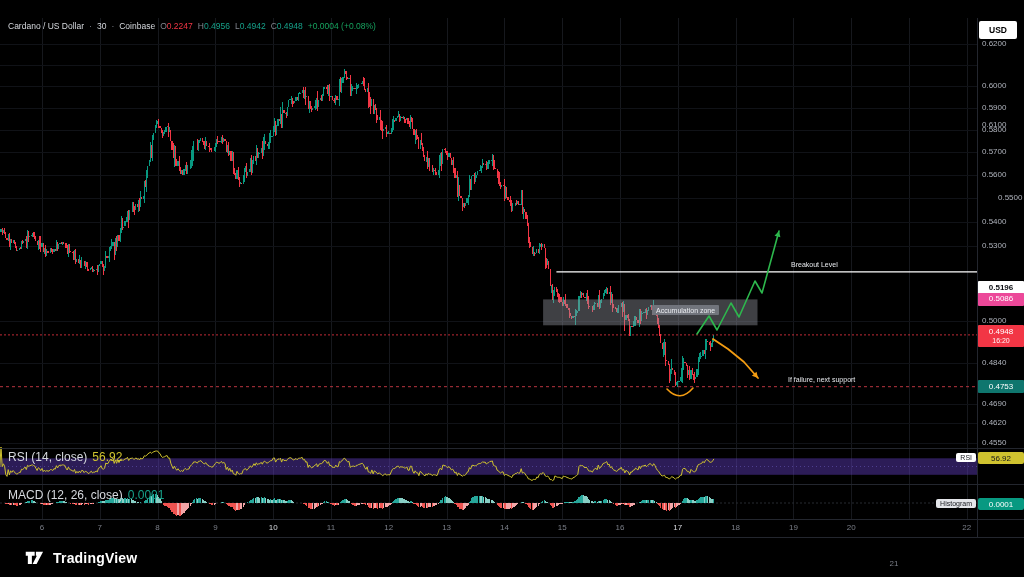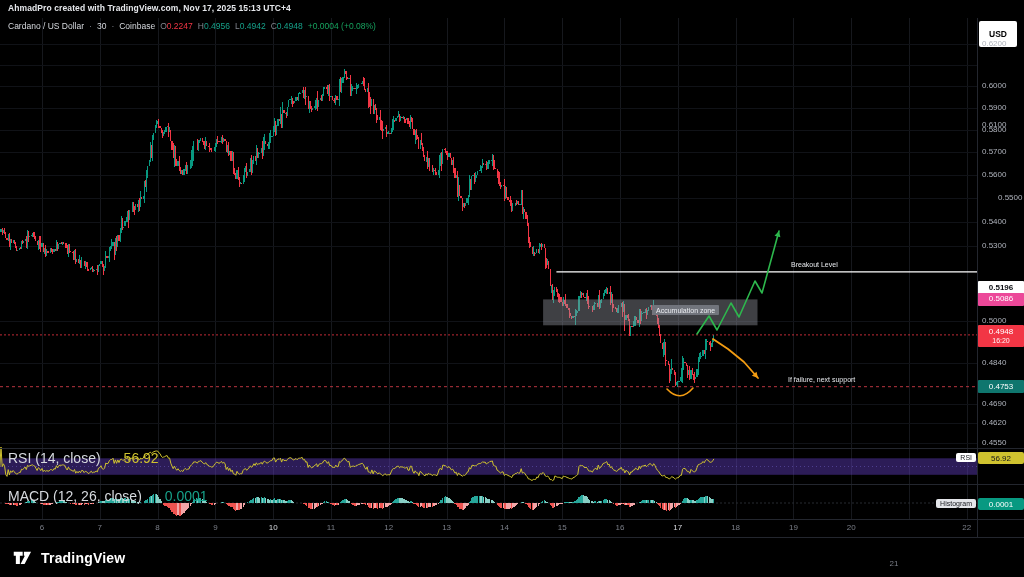--- a/index.html
+++ b/index.html
@@ -5,46 +5,46 @@
   *{margin:0;padding:0;box-sizing:border-box}
   html,body{background:#000}
   #app{position:relative;width:1024px;height:577px;background:#000;overflow:hidden;
        font-family:"Liberation Sans",sans-serif;color:#d6d9de}
   .abs{position:absolute}
   #chart-svg{position:absolute;left:0;top:0}
   .attr-text{left:8px;top:3px;font-size:8.5px;font-weight:bold;color:#e6e8ec;letter-spacing:.1px}
   .legend-row{left:8px;top:21px;font-size:8.5px;display:flex;gap:5px;align-items:center;white-space:nowrap}
   .legend-row .lbl{color:#82868f}
   .v-red{color:#f23645}.v-teal{color:#16a089}.v-green{color:#16a35f}
-  .usd-btn{left:979px;top:21px;width:38px;height:26px;background:#fff;border-radius:2px;color:#000;
+  .usd-btn{left:979px;top:21px;width:38px;height:18px;background:#fff;border-radius:2px;color:#000;
            font-size:8.5px;font-weight:bold;display:flex;align-items:center;justify-content:center}
   .price-axis{left:978px;top:0;width:46px;height:428px}
   .axlabel{position:absolute;left:4px;font-size:8px;color:#aeb2bb}
   .badge{position:absolute;left:978px;width:46px;font-size:8px;text-align:center;padding:1.5px 0;
          border-radius:1px;line-height:1.25}
   .b-white{background:#fff;color:#0b0d12;font-weight:bold}
   .b-gray{background:#ec4899;color:#fff}
   .b-red{background:#f23645;color:#fff}
   .b-darkred{background:#0f766e;color:#fff}
   .badge .countdown{font-size:7px;opacity:.95}
   .note{font-size:7px;color:#e6e8ec;white-space:nowrap}
   .zone-chip{font-size:7px;background:#71747c;color:#eceef2;padding:1.5px 4px;border-radius:1px;white-space:nowrap}
-  .pane-legend{font-size:14px;display:flex;gap:23px;white-space:nowrap}
+  .pane-legend{font-size:12px;display:flex;gap:5px;white-space:nowrap}
   .rsi-legend{left:8px;top:450px}
   .macd-legend{left:8px;top:488px}
   .val-yellow{color:#cfc22f}.val-teal{color:#16a089}
   .chip{position:absolute;font-size:7px;padding:1px 4px;border-radius:2px;white-space:nowrap}
   .chip-white{background:#fff;color:#15171c;right:48px;top:453px}
   .chip-yellow{background:#cfc22f;color:#15171c;left:978px;top:452px;width:46px;text-align:center;padding:1.5px 0;font-size:8px}
   .chip-light{background:#e3e5e9;color:#15171c;right:48px;top:499px}
   .chip-teal{background:#089981;color:#fff;left:978px;top:498px;width:46px;text-align:center;padding:1.5px 0;font-size:8px}
   .time-axis{left:0;top:0;width:1024px;height:577px;pointer-events:none}
   .timelabel{position:absolute;top:523px;font-size:8px;color:#7b7f88;transform:translateX(-50%)}
   .timelabel.strong{color:#d6d9de}
-  .bottom-bar{left:0;top:538px;width:1024px;height:39px;display:flex;align-items:center;gap:8px;padding-left:12px}
+  .bottom-bar{left:0;top:538px;width:1024px;height:39px;display:flex;align-items:center;gap:8px;padding-left:24px}
   .tv-word{color:#fff;font-size:14px;font-weight:bold;letter-spacing:.2px}
 </style>
 </head>
 <body>
 
 <div id="app">
 
   <svg id="chart-svg" width="1024" height="577">
       <g shape-rendering="crispEdges">
         <line x1="42.5" y1="18" x2="42.5" y2="519.5" stroke="#16181d" stroke-width="1"></line>
@@ -1881,21 +1881,20 @@
       <path d="M667 389 Q680 403 693 388" fill="none" stroke="#f39c12" stroke-width="1.6" stroke-linecap="round"></path>
       <g shape-rendering="crispEdges">
         <line x1="0" y1="448.5" x2="1024" y2="448.5" stroke="#23262e" stroke-width="1"></line>
         <line x1="0" y1="484.5" x2="1024" y2="484.5" stroke="#23262e" stroke-width="1"></line>
         <line x1="0" y1="519.5" x2="1024" y2="519.5" stroke="#23262e" stroke-width="1"></line>
         <line x1="0" y1="537.5" x2="1024" y2="537.5" stroke="#23262e" stroke-width="1"></line>
         <line x1="977.5" y1="18" x2="977.5" y2="537.5" stroke="#23262e" stroke-width="1"></line>
       </g>
     </svg>
 
-  <div class="abs attr-text">AhmadPro created with TradingView.com, Nov 17, 2025 15:13 UTC+4</div>
 
   <div class="abs legend-row">
     <span>Cardano / US Dollar</span>
     <span class="lbl">·</span>
     <span>30</span>
     <span class="lbl">·</span>
     <span>Coinbase</span>
     <span><span class="lbl">O</span><span class="v-red">0.2247</span></span>
     <span><span class="lbl">H</span><span class="v-teal">0.4956</span></span>
     <span><span class="lbl">L</span><span class="v-teal">0.4942</span></span>

